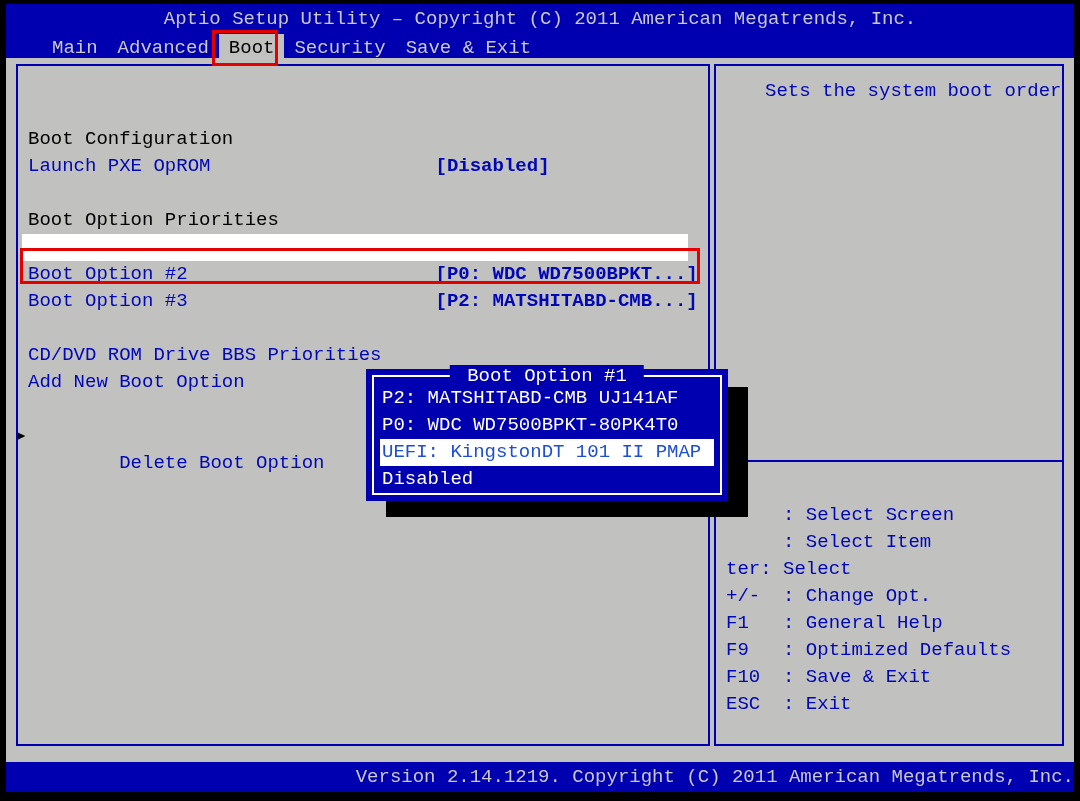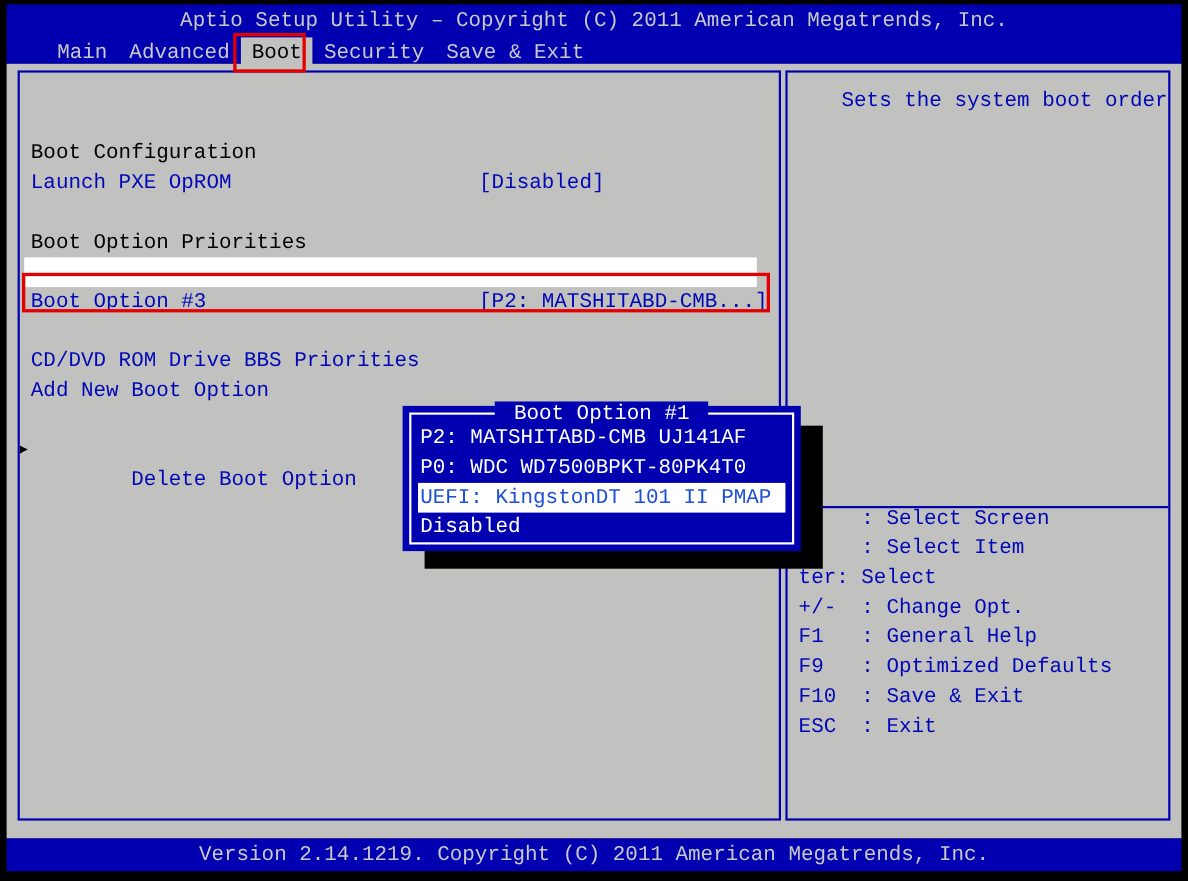--- a/index.html
+++ b/index.html
@@ -95,21 +95,21 @@
     height: 27px;
     white-space: pre;
   }
   .black-text { color: #000; }
   .blue-text { color: #0007b7; }
   .row {
     display: flex;
     gap: 28px;
   }
   .label-col { width: 390px; }
-  .value-col { width: 280px; }
+  .value-col { width: 280px; font-weight: bold; }
   .highlight-row {
     background: #fff;
     color: #000;
     width: 660px;
     margin-left: -6px;
     padding-left: 6px;
   }
   .cursor {
     position: absolute;
     left: -12px;
@@ -129,31 +129,31 @@
     position: absolute;
     left: 710px;
     top: 402px;
     width: 346px;
     height: 2px;
     background: #0000b0;
   }
   .keys {
     position: absolute;
     left: 720px;
-    top: 400px;
+    top: 444px;
     color: #0007b7;
     line-height: 27px;
   }
   .keys .krow { white-space: pre; }
   .footer {
     background: #0000b0;
     color: #c9c9c9;
     height: 30px;
     line-height: 30px;
-    text-align: center;
+    text-align: right;
     width: 1068px;
   }
   .popup-shadow {
     position: absolute;
     left: 380px;
     top: 329px;
     width: 362px;
     height: 130px;
     background: #000;
     z-index: 8;
@@ -237,20 +237,24 @@
       <div class="line row">
         <span class="label-col blue-text">Launch PXE OpROM</span>
         <span class="value-col blue-text">[Disabled]</span>
       </div>
       <div class="line"></div>
       <div class="line black-text">Boot Option Priorities</div>
 
       <div class="line row highlight-row">
         <span class="label-col" style="color:#fff">Boot Option #1</span>
         <span class="value-col" style="color:#fff">[UEFI: KingstonDT 1...]</span>
+      </div>
+      <div class="line row">
+        <span class="label-col blue-text">Boot Option #2</span>
+        <span class="value-col blue-text">[P0: WDC WD7500BPKT...]</span>
       </div>
       <div class="line row">
         <span class="label-col blue-text">Boot Option #3</span>
         <span class="value-col blue-text">[P2: MATSHITABD-CMB...]</span>
       </div>
 
       <div class="line"></div>
       <div class="line blue-text">CD/DVD ROM Drive BBS Priorities</div>
       <div class="line blue-text">Add New Boot Option</div>
       <div class="line blue-text" style="position:relative">

